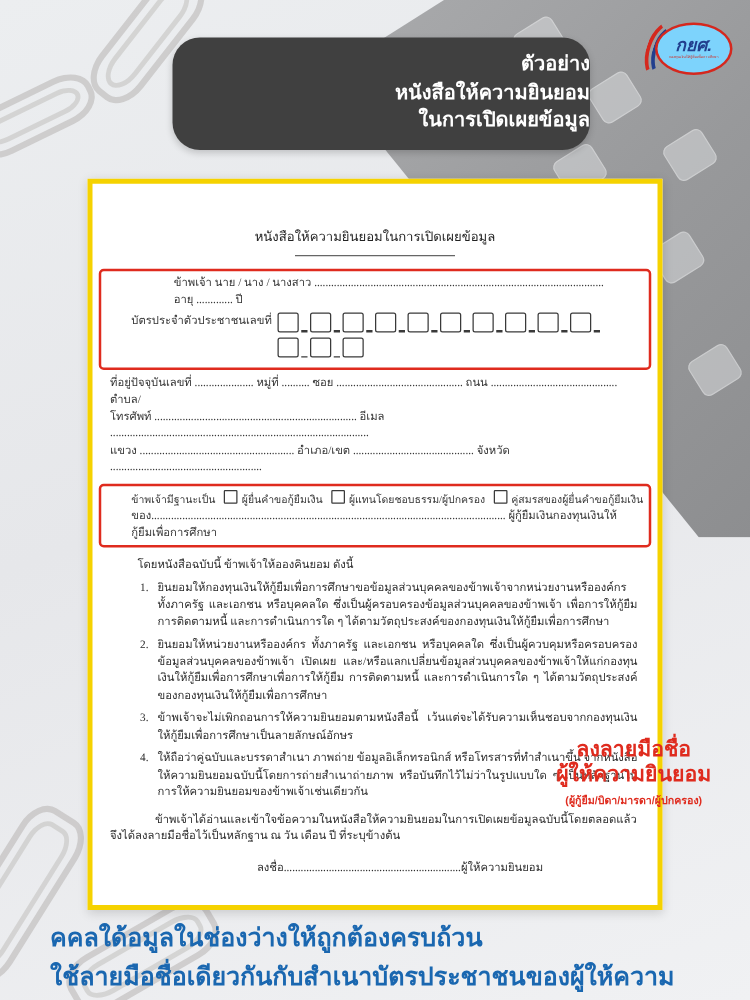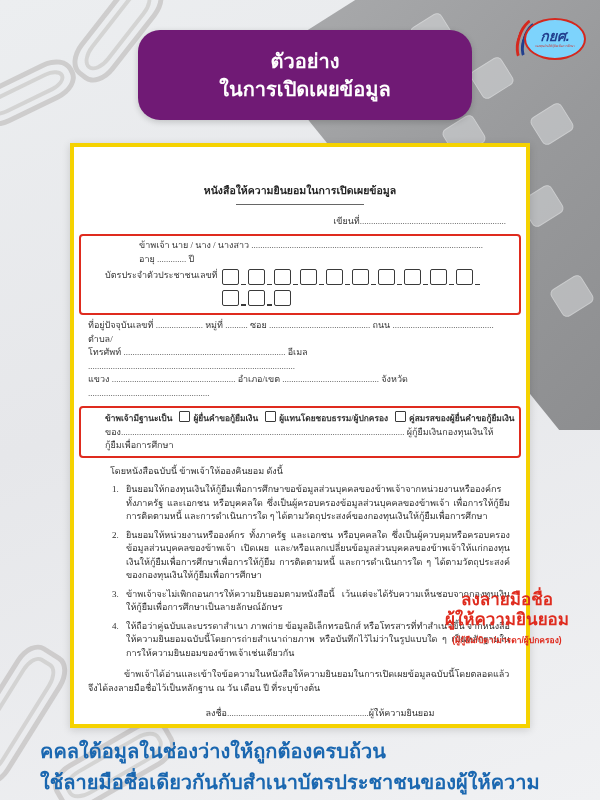--- a/index.html
+++ b/index.html
@@ -23,23 +23,23 @@
     position:absolute;border:5px solid rgba(178,174,171,.5);
     border-radius:18px/26px;z-index:0;
   }
   .clip::after{
     content:"";position:absolute;inset:6px 5px;border:4px solid rgba(178,174,171,.4);
     border-radius:12px/20px;
   }
   
   .badge{
     position:absolute;left:138px;top:30px;width:334px;height:90px;z-index:2;
-    background:#701a75;border-radius:22px;display:flex;flex-direction:column;
-    align-items:center;justify-content:center;color:#ffffff;font-weight:bold;
-    font-size:20px;line-height:1.4;text-align:center;
+    background:#404040;border-radius:22px;display:flex;flex-direction:column;
+    align-items:flex-end;justify-content:center;color:#ffffff;font-weight:bold;
+    font-size:16px;line-height:1.4;text-align:center;
     box-shadow:0 2px 6px rgba(0,0,0,.18);
   }
   
   .logo{position:absolute;right:14px;top:16px;width:70px;height:48px;z-index:2;}
   .logo-ellipse{
     position:absolute;right:0;top:2px;width:58px;height:38px;background:#7dd3fc;
     border:2px solid #d5281e;border-radius:50%;display:flex;flex-direction:column;
     align-items:center;justify-content:center;overflow:hidden;
   }
   .logo-acronym{color:#223f8e;font-weight:bold;font-style:italic;font-size:14px;line-height:1;}
@@ -55,34 +55,34 @@
     border-radius:50%;transform:rotate(18deg);
   }
   
   .doc{
     position:absolute;left:70px;top:143px;width:460px;height:585px;z-index:2;
     background:#ffffff;border:4px solid #f5d200;box-sizing:border-box;
     padding:36px 14px 10px 14px;overflow:hidden;
     font-family:"Liberation Serif",serif;color:#2b2b2b;font-size:9px;line-height:1.5;
     box-shadow:0 2px 8px rgba(0,0,0,.15);
   }
-  .doc-title{text-align:center;font-weight:bold;font-size:10.5px;color:#222;}
+  .doc-title{text-align:center;font-weight:normal;font-size:10.5px;color:#222;}
   .doc-title-rule{width:128px;border-top:1.6px solid #666;margin:5px auto 10px auto;}
   .right-line{text-align:right;padding-right:6px;margin-top:5px;color:#333;}
   .hl-box{
     border:2.5px solid #df2b1e;border-radius:4px;margin:6px -9px 4px -9px;
     padding:3px 24px;color:#333;
   }
   .hl-line1{padding-left:34px;}
   .id-row{display:flex;align-items:flex-start;margin-top:3px;}
   .id-label{margin-right:5px;white-space:nowrap;}
   .digit-box{display:inline-block;width:15px;height:14px;border:1.3px solid #3a3a3a;border-radius:2px;}
   .digit-dash{display:inline-block;width:5px;height:1.4px;background:#3a3a3a;margin:0 2px;}
   .addr{color:#333;}
-  .status-line{font-size:8.4px;white-space:nowrap;font-weight:bold;}
+  .status-line{font-size:8.4px;white-space:nowrap;}
   .cbx{display:inline-block;width:9px;height:9px;border:1.2px solid #3a3a3a;border-radius:1px;vertical-align:-1px;margin:0 3px 0 7px;}
   .intro{text-indent:22px;margin-top:7px;}
   .items{margin-top:4px;}
   .item{display:flex;margin:5px 0 0 24px;}
   .item-num{width:14px;flex:0 0 14px;}
   .item-text{flex:1;text-align:justify;padding-right:2px;}
   .closing{text-indent:36px;margin-top:8px;text-align:justify;}
   .sig-block{margin-top:12px;text-align:center;padding-left:40px;}
   
   .annotation{
@@ -107,37 +107,37 @@
 <div class="keycap" style="right:118px;top:120px;width:36px;height:32px;"></div>
 <div class="keycap" style="right:40px;top:190px;width:36px;height:32px;"></div>
 <div class="keycap" style="right:10px;top:280px;width:36px;height:32px;"></div>
 <div class="clip" style="left:96px;top:-30px;width:34px;height:110px;transform:rotate(38deg);"></div>
 <div class="clip" style="left:6px;top:40px;width:30px;height:96px;transform:rotate(64deg);"></div>
 <div class="clip" style="left:-14px;top:640px;width:44px;height:140px;transform:rotate(32deg);"></div>
 <div class="clip" style="left:90px;top:700px;width:38px;height:120px;transform:rotate(60deg);"></div>
 
 <div class="badge">
   <div>ตัวอย่าง</div>
+  <div>หนังสือให้ความยินยอม</div>
   <div>ในการเปิดเผยข้อมูล</div>
 </div>
 
 <div class="logo">
   <span class="logo-swoosh-red"></span>
   <span class="logo-swoosh-blue"></span>
   <div class="logo-ellipse">
     <div class="logo-acronym">กยศ.</div>
     <div class="logo-caption">กองทุนเงินให้กู้ยืมเพื่อการศึกษา</div>
   </div>
 </div>
 
 <div class="doc">
   <div class="doc-title">หนังสือให้ความยินยอมในการเปิดเผยข้อมูล</div>
   <div class="doc-title-rule"></div>
 
-  <div class="right-line">เขียนที่.................................................................</div>
 
   <div class="hl-box">
     <div class="hl-line1">ข้าพเจ้า นาย / นาง / นางสาว ....................................................................................................... อายุ ............. ปี</div>
     <div class="id-row">
       <span class="id-label">บัตรประจำตัวประชาชนเลขที่</span>
       <span><span class="digit-box"></span><span class="digit-dash"></span><span class="digit-box"></span><span class="digit-dash"></span><span class="digit-box"></span><span class="digit-dash"></span><span class="digit-box"></span><span class="digit-dash"></span><span class="digit-box"></span><span class="digit-dash"></span><span class="digit-box"></span><span class="digit-dash"></span><span class="digit-box"></span><span class="digit-dash"></span><span class="digit-box"></span><span class="digit-dash"></span><span class="digit-box"></span><span class="digit-dash"></span><span class="digit-box"></span><span class="digit-dash"></span><span class="digit-box"></span><span class="digit-dash"></span><span class="digit-box"></span><span class="digit-dash"></span><span class="digit-box"></span></span>
     </div>
   </div>
 
   <div class="addr">ที่อยู่ปัจจุบันเลขที่ ..................... หมู่ที่ .......... ซอย ............................................. ถนน ............................................. ตำบล/</div>

